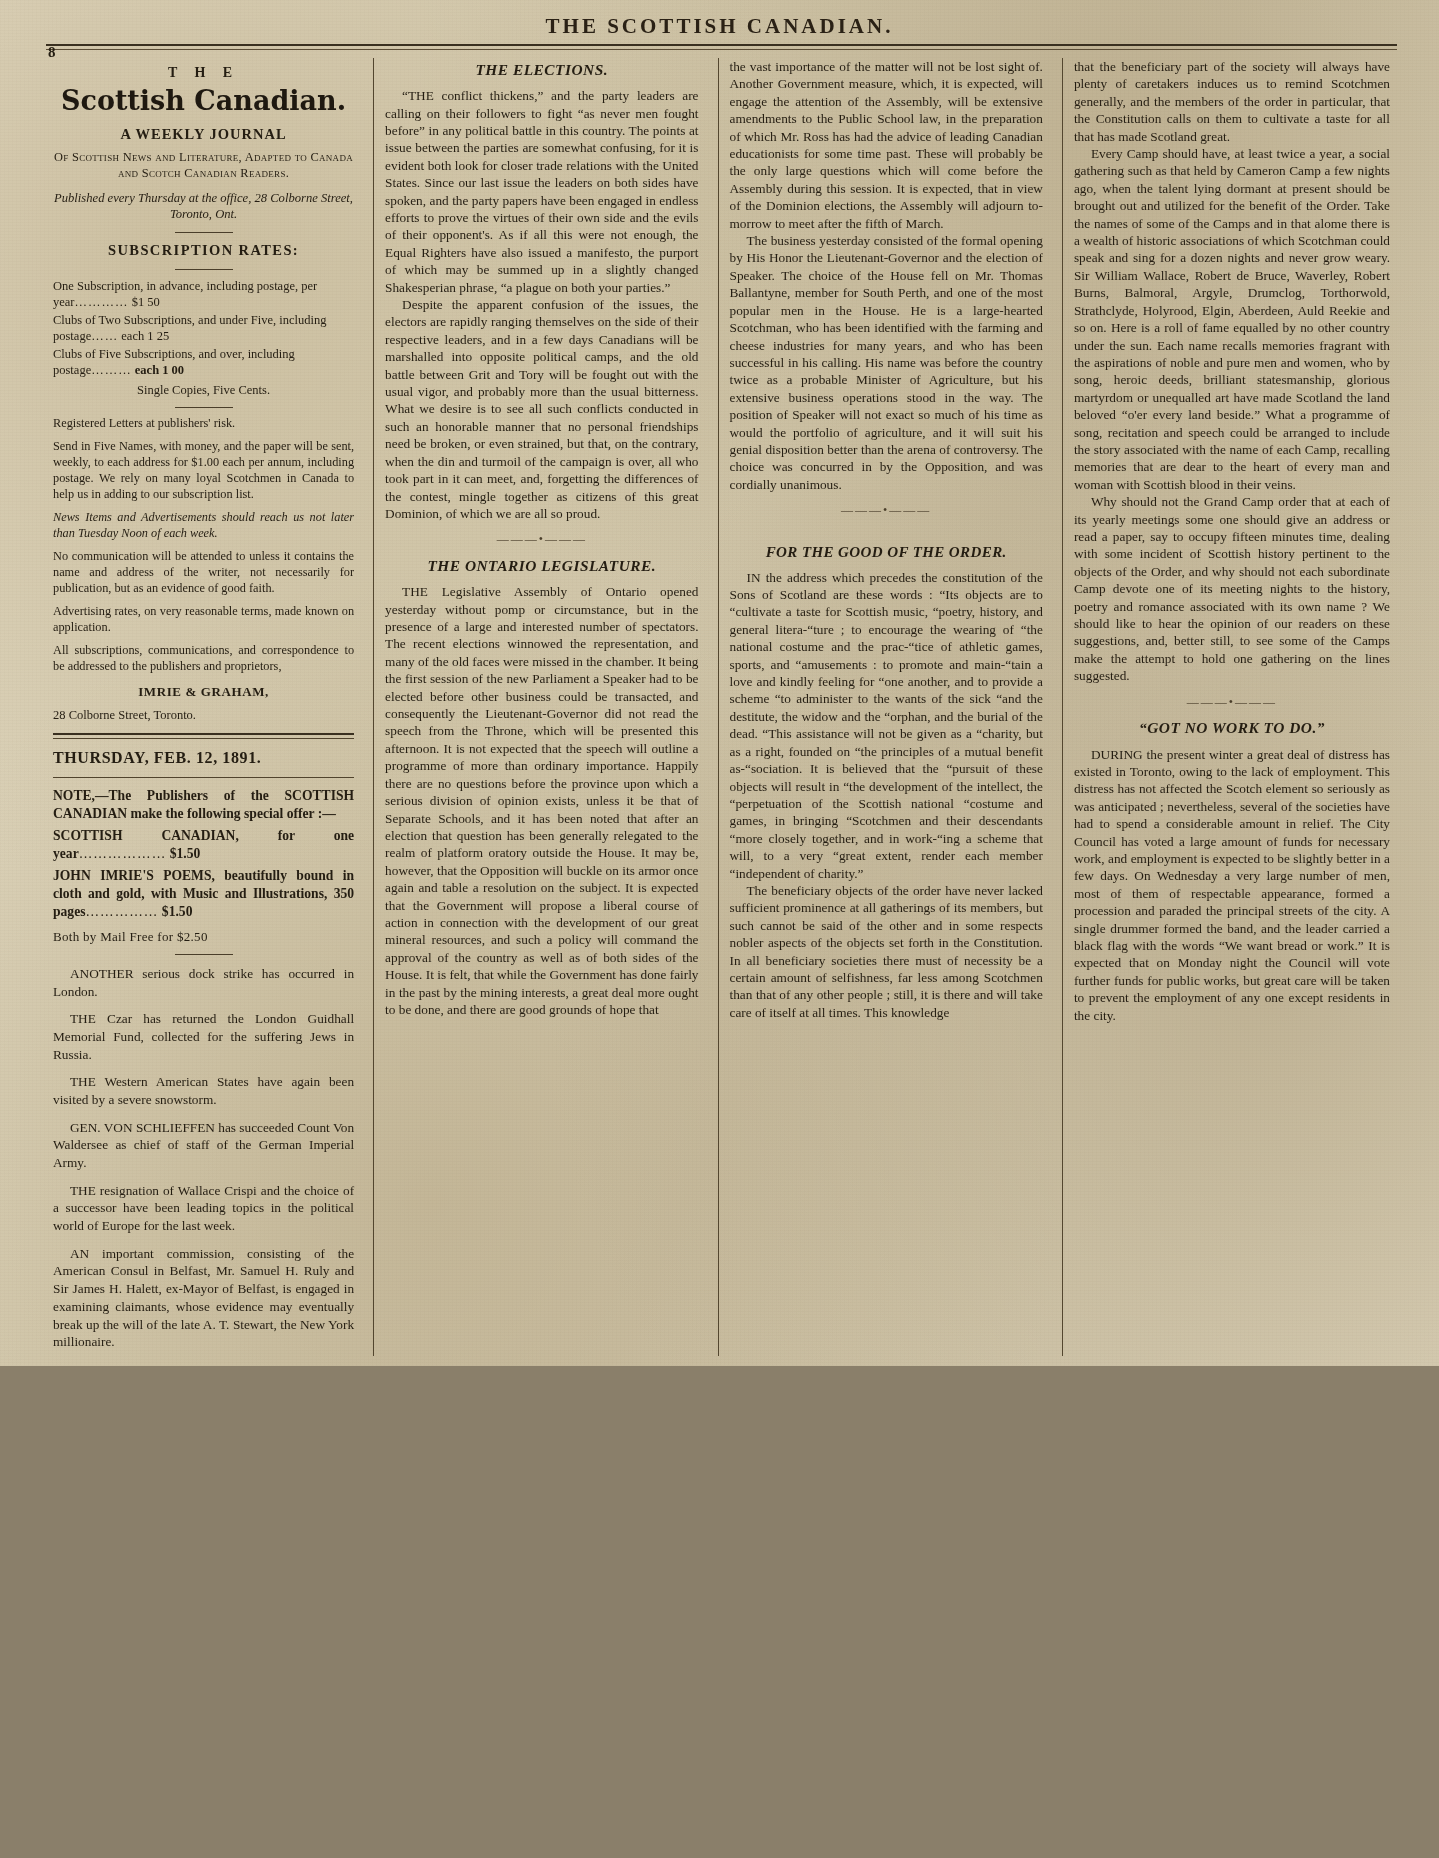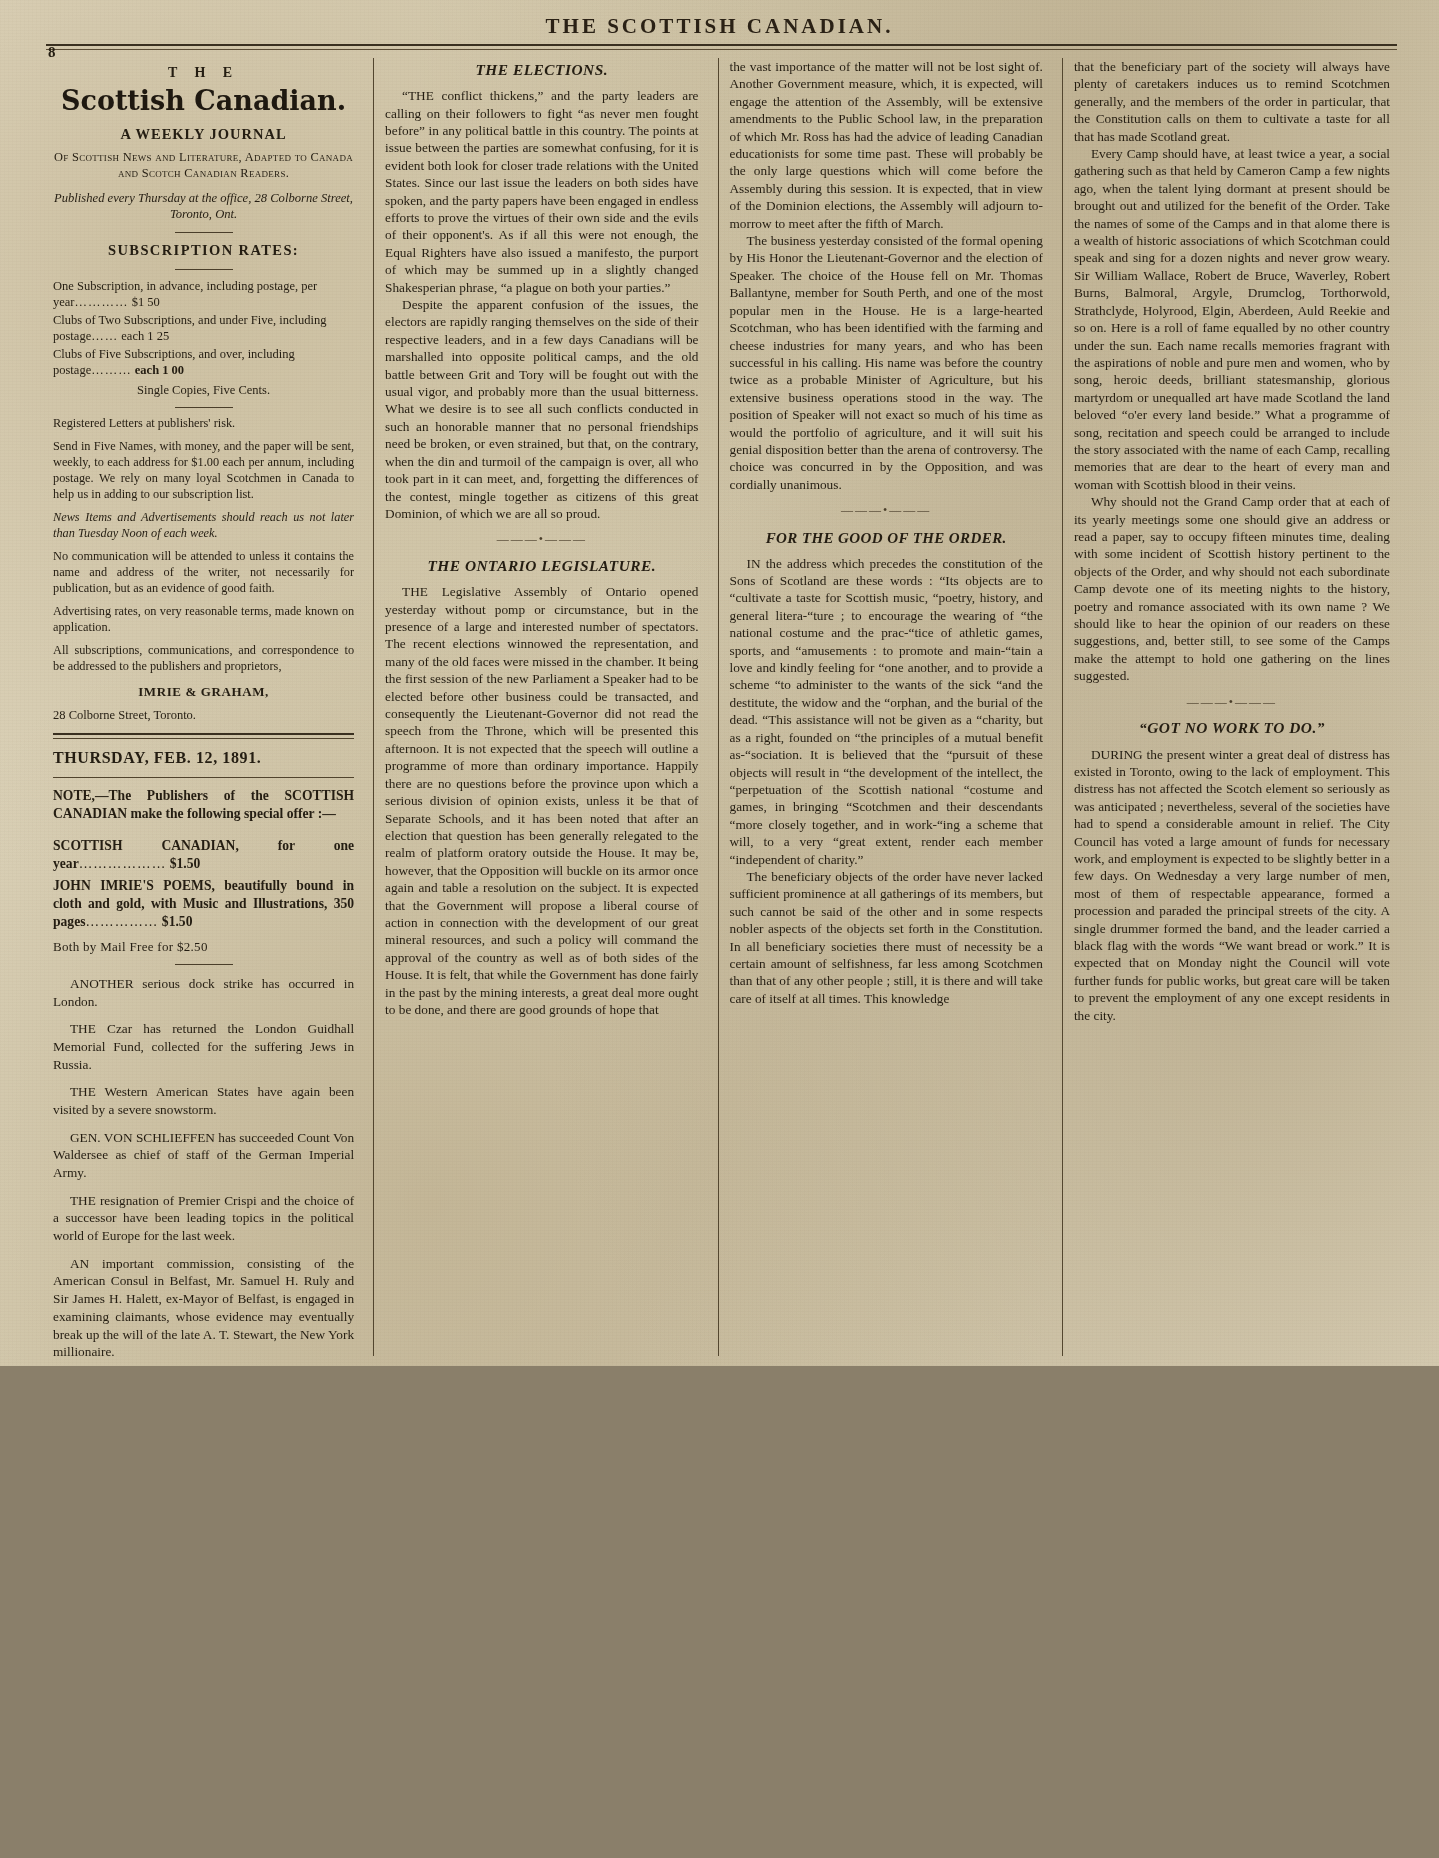--- a/index.html
+++ b/index.html
@@ -211,21 +211,21 @@
     font-size: 15.4px;
     letter-spacing: .5px;
     margin: 2px 0 7px 0;
   }
   .art-head2 {
     text-align: center;
     font-style: italic;
     font-weight: bold;
     font-size: 15px;
     letter-spacing: .4px;
-    margin: 10px 0 7px 0;
+    margin: 24px 0 7px 0;
     line-height: 1.25;
   }
   .orn {
     text-align: center;
     font-size: 12px;
     color: #4a3e2a;
     letter-spacing: 2px;
     margin: 10px 0 8px 0;
   }
   .orn:before { content: "\2014\2014\2014\2022\2014\2014\2014"; }
@@ -281,36 +281,36 @@
 
       <div class="hr-thick"></div>
       <div class="hr-thin"></div>
 
       <div class="dateline">THURSDAY, FEB. 12, 1891.</div>
 
       <div class="hr-thin"></div>
 
       <div class="offer">
         <div style="font-weight:bold">NOTE,—The Publishers of the SCOTTISH CANADIAN make the following special offer :—</div>
-        <div style="margin-top:14px">
+        <div style="margin-top:4px">
           <span class="bold">SCOTTISH CANADIAN, for one year</span><span class="dots">………………</span> <span class="bold">$1.50</span>
         </div>
         <div style="margin-top:3px">
           <span class="bold">JOHN IMRIE'S POEMS, beautifully bound in cloth and gold, with Music and Illustrations, 350 pages</span><span class="dots">……………</span> <span class="bold">$1.50</span>
         </div>
         <div class="offer-big">Both by Mail Free for $2.50</div>
       </div>
 
       <div class="mini-rule"></div>
 
       <p class="news-item">ANOTHER serious dock strike has occurred in London.</p>
       <p class="news-item">THE Czar has returned the London Guidhall Memorial Fund, collected for the suffering Jews in Russia.</p>
       <p class="news-item">THE Western American States have again been visited by a severe snowstorm.</p>
       <p class="news-item">GEN. VON SCHLIEFFEN has succeeded Count Von Waldersee as chief of staff of the German Imperial Army.</p>
-      <p class="news-item">THE resignation of Premier Crispi and the choice of a successor have been leading topics in the political world of Europe for the last week.</p>
+      <p class="news-item">THE resignation of Wallace Crispi and the choice of a successor have been leading topics in the political world of Europe for the last week.</p>
       <p class="news-item">AN important commission, consisting of the American Consul in Belfast, Mr. Samuel H. Ruly and Sir James H. Halett, ex-Mayor of Belfast, is engaged in examining claimants, whose evidence may eventually break up the will of the late A. T. Stewart, the New York millionaire.</p>
 
     </div>
 
     <div class="col c2">
 
       <div class="art-head">THE ELECTIONS.</div>
       <p>“THE conflict thickens,” and the party leaders are calling on their followers to fight “as never men fought before” in any political battle in this country.  The points at issue between the parties are somewhat confusing, for it is evident both look for closer trade relations with the United States.  Since our last issue the leaders on both sides have spoken, and the party papers have been engaged in endless efforts to prove the virtues of their own side and the evils of their opponent's.  As if all this were not enough, the Equal Righters have also issued a manifesto, the purport of which may be summed up in a slightly changed Shakesperian phrase, “a plague on both your parties.”</p>
       <p>Despite the apparent confusion of the issues, the electors are rapidly ranging themselves on the side of their respective leaders, and in a few days Canadians will be marshalled into opposite political camps, and the old battle between Grit and Tory will be fought out with the usual vigor, and probably more than the usual bitterness.  What we desire is to see all such conflicts conducted in such an honorable manner that no personal friendships need be broken, or even strained, but that, on the contrary, when the din and turmoil of the campaign is over, all who took part in it can meet, and, forgetting the differences of the contest, mingle together as citizens of this great Dominion, of which we are all so proud.</p>
 

